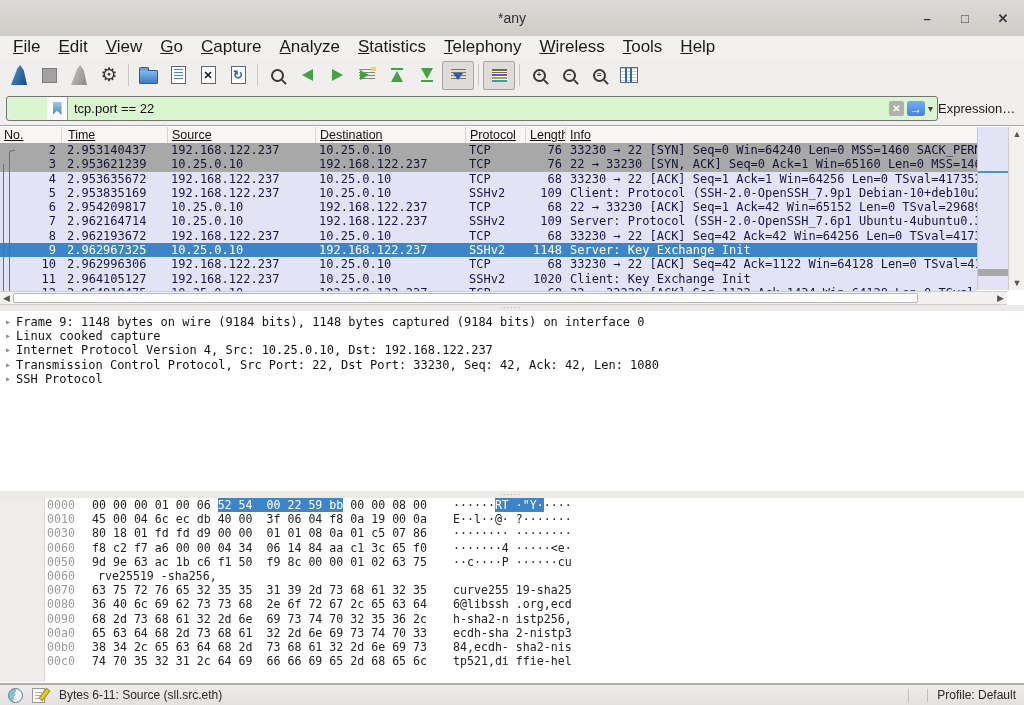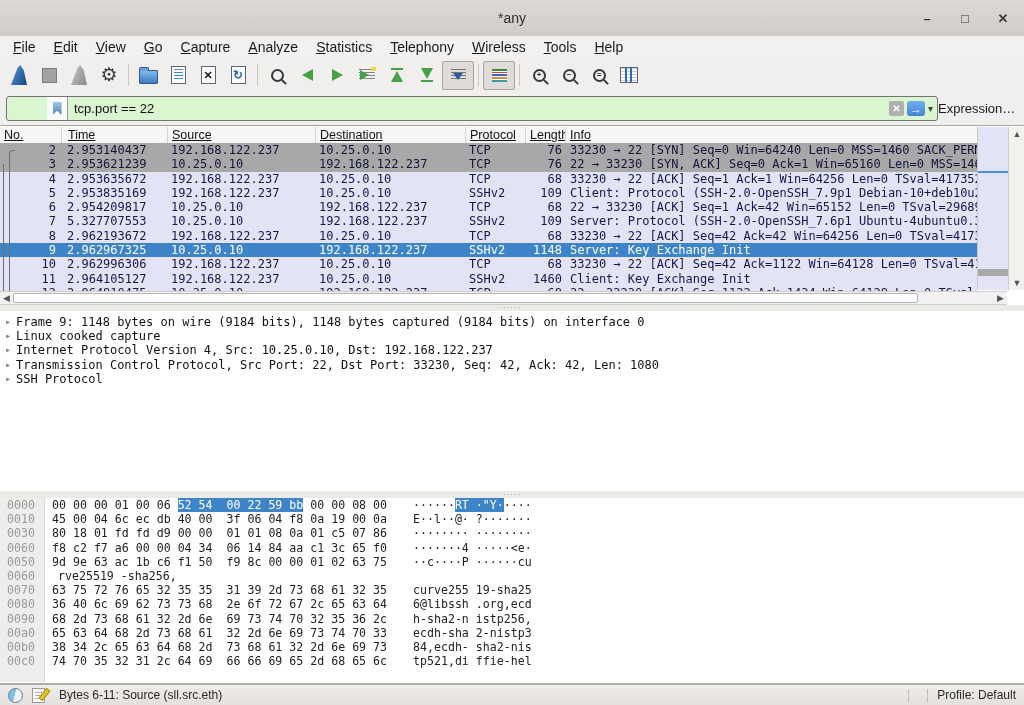--- a/index.html
+++ b/index.html
@@ -10,21 +10,21 @@
   
   #titlebar{top:0;height:36px;background:linear-gradient(#dcd9d6,#cfccc8);border-bottom:1px solid #b6b2ae;
     display:flex;align-items:center;padding-left:20px;}
   .tb-title{position:absolute;left:0;right:0;text-align:center;font-size:14px;color:#2f2f2f;}
   .tb-btns{position:absolute;right:10px;display:flex;gap:16px;align-items:center;}
   .tb-btn{width:22px;height:22px;display:flex;align-items:center;justify-content:center;
     font-size:13px;color:#3a3a3a;cursor:default;font-weight:bold;}
 
   
   #menubar{top:36px;height:22px;background:#f2f1ef;display:flex;align-items:center;padding-left:4px;}
-  .menu-item{display:inline-block;padding:0 9px;font-size:14px;color:#1a1a1a;line-height:22px;}
+  .menu-item{display:inline-block;padding:0 9px;font-size:17px;color:#1a1a1a;line-height:22px;}
   .menu-item::first-letter{text-decoration:underline;}
 
   
   #toolbar{top:58px;height:34px;background:#f1efed;display:flex;align-items:center;padding-left:4px;}
   .tbtn{width:30px;height:27px;display:flex;align-items:center;justify-content:center;position:relative;}
   .tbtn.pressed{background:#dedbd8;border:1px solid #a8a5a1;border-radius:2px;}
   .tsep{width:1px;height:22px;background:#c9c6c2;margin:0 4px;}
   .t-fin{width:16px;height:20px;background:linear-gradient(115deg,#5598d8,#16467e);
     clip-path:polygon(0 100%,40% 16%,58% 0,80% 28%,100% 100%);}
   .t-fin.gray{background:linear-gradient(115deg,#cac8c6,#8a8886);}
@@ -121,21 +121,21 @@
   
   #details{top:311px;height:180px;background:#fff;font-family:"DejaVu Sans Mono","Liberation Mono",monospace;
     font-size:12px;color:#111;padding-top:4px;box-sizing:border-box;}
   .dline{height:14.2px;line-height:14.2px;white-space:nowrap;display:flex;align-items:center;}
   .dtri{width:16px;text-align:center;color:#8a8a8a;font-size:10px;flex:0 0 16px;}
 
   
   #hexpane{top:498px;height:186px;background:#fff;border-bottom:1px solid #b0ada9;box-sizing:border-box;
     font-family:"DejaVu Sans Mono","Liberation Mono",monospace;font-size:11.6px;color:#222;}
   .offstrip{position:absolute;left:0;top:0;bottom:1px;width:44px;background:#efedeb;border-right:1px solid #dad8d6;}
-  .hrow{position:relative;height:14.2px;line-height:14.2px;display:flex;white-space:pre;}
+  .hrow{position:relative;height:14.2px;line-height:14.2px;display:flex;white-space:pre;margin-left:40px;}
   .h-off{width:38px;flex:0 0 38px;color:#9a9a9a;padding-left:7px;}
   .h-hex{width:348px;flex:0 0 348px;margin-left:7px;}
   .h-ascii{margin-left:13px;}
   .hl{background:#3d85c8;color:#fff;}
 
   
   #statusbar{top:684px;height:21px;background:linear-gradient(#efedea,#e3e0dd);border-top:1px solid #b0ada9;
     box-sizing:border-box;display:flex;align-items:center;font-size:12px;color:#2a2a2a;padding:0 8px;}
   .expert{width:13px;height:13px;border-radius:50%;border:1px solid #64788a;
     background:linear-gradient(105deg,#7ec2e2 45%,#eef6fb 45%);margin-right:9px;}
@@ -321,21 +321,21 @@
       <span class="c-no">6</span>
         <span class="c-time">2.954209817</span>
         <span class="c-src">10.25.0.10</span>
         <span class="c-dst">192.168.122.237</span>
         <span class="c-proto">TCP</span>
         <span class="c-len">68</span>
         <span class="c-info">22 → 33230 [ACK] Seq=1 Ack=42 Win=65152 Len=0 TSval=29689</span>
     </div>
     <div class="prow pgrid r-lav">
       <span class="c-no">7</span>
-        <span class="c-time">5.327707553</span>
+        <span class="c-time">2.962164714</span>
         <span class="c-src">10.25.0.10</span>
         <span class="c-dst">192.168.122.237</span>
         <span class="c-proto">SSHv2</span>
         <span class="c-len">109</span>
         <span class="c-info">Server: Protocol (SSH-2.0-OpenSSH_7.6p1 Ubuntu-4ubuntu0.3</span>
     </div>
     <div class="prow pgrid r-lav">
       <span class="c-no">8</span>
         <span class="c-time">2.962193672</span>
         <span class="c-src">192.168.122.237</span>
@@ -361,21 +361,21 @@
         <span class="c-proto">TCP</span>
         <span class="c-len">68</span>
         <span class="c-info">33230 → 22 [ACK] Seq=42 Ack=1122 Win=64128 Len=0 TSval=41</span>
     </div>
     <div class="prow pgrid r-lav">
       <span class="c-no">11</span>
         <span class="c-time">2.964105127</span>
         <span class="c-src">192.168.122.237</span>
         <span class="c-dst">10.25.0.10</span>
         <span class="c-proto">SSHv2</span>
-        <span class="c-len">1460</span>
+        <span class="c-len">1020</span>
         <span class="c-info">Client: Key Exchange Init</span>
     </div>
     <div class="prow pgrid r-lav">
       <span class="c-no">12</span>
         <span class="c-time">2.964810475</span>
         <span class="c-src">10.25.0.10</span>
         <span class="c-dst">192.168.122.237</span>
         <span class="c-proto">TCP</span>
         <span class="c-len">68</span>
         <span class="c-info">22 → 33230 [ACK] Seq=1122 Ack=1434 Win=64128 Len=0 TSval=</span>

